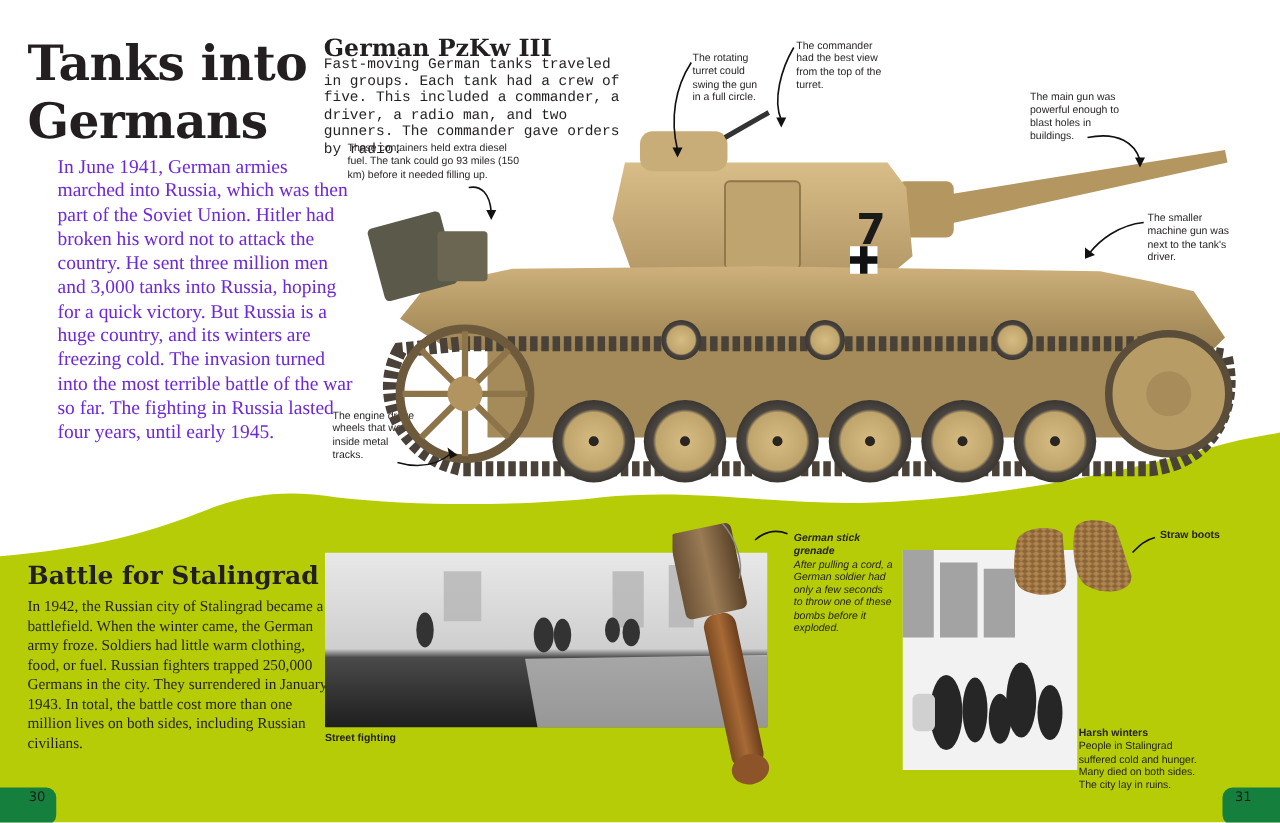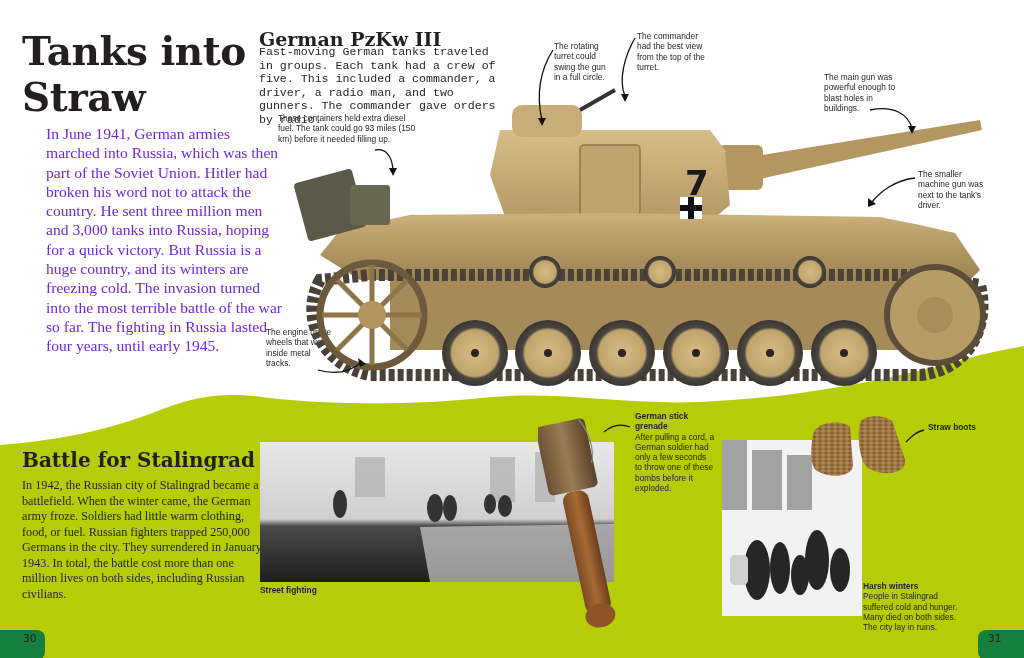--- a/index.html
+++ b/index.html
@@ -67,21 +67,21 @@
 </style>
 </head>
 <body>
 
 <svg class="green-bg" viewBox="0 0 1024 658" preserveAspectRatio="none">
   <path d="M0,445 C60,440 110,430 160,410 C200,394 230,392 270,398 C330,405 420,405 480,398 C560,390 620,405 700,402 C800,398 900,378 980,355 C1000,350 1015,348 1024,346 L1024,658 L0,658 Z" fill="#b5cc06"></path>
 </svg>
 
 <div class="title">
   <div>Tanks into</div>
-  <div>Straw</div>
+  <div>Germans</div>
 </div>
 <div class="intro">In June 1941, German armies marched into Russia, which was then part of the Soviet Union. Hitler had broken his word not to attack the country. He sent three million men and 3,000 tanks into Russia, hoping for a quick victory. But Russia is a huge country, and its winters are freezing cold. The invasion turned into the most terrible battle of the war so far. The fighting in Russia lasted four years, until early 1945.</div>
 
 <div class="tank-heading">German PzKw III</div>
 <div class="tank-desc">Fast-moving German tanks traveled in groups. Each tank had a crew of five. This included a commander, a driver, a radio man, and two gunners. The commander gave orders by radio.</div>
 
 <svg class="tank" viewBox="0 0 720 310">
   <defs>
     <linearGradient id="hull" x1="0" y1="0" x2="0" y2="1">
       <stop offset="0" stop-color="#cdb07a"></stop>
@@ -229,21 +229,21 @@
         <stop offset="1" stop-color="#6b3e1c"></stop>
     </linearGradient>
   </defs>
   <g transform="rotate(-12 45 110)">
     <rect x="18" y="6" width="50" height="70" rx="5" fill="url(#head)"></rect>
     <rect x="30" y="76" width="26" height="125" rx="10" fill="url(#handle)"></rect>
     <ellipse cx="43" cy="203" rx="15" ry="12" fill="#8c5428"></ellipse>
     <path d="M62,6 C70,20 72,40 66,52" stroke="#888" stroke-width="1.2" fill="none"></path>
   </g>
 </svg>
-<div class="caption" style="left:635px;top:411px;width:80px;">
+<div class="caption" style="left:635px;top:425px;width:80px;font-style:italic;">
   <span class="cap-title">German stick grenade</span>
   <span>After pulling a cord, a German soldier had only a few seconds to throw one of these bombs before it exploded.</span>
 </div>
 
 <svg class="photo" style="left:722px;top:440px;width:140px;height:176px;" viewBox="0 0 140 176">
   <rect width="140" height="176" fill="#f2f2f2"></rect>
   <g fill="#8f8f8f" opacity="0.8">
     <rect x="0" y="0" width="25" height="70"></rect>
       <rect x="30" y="10" width="30" height="60"></rect>
       <rect x="65" y="15" width="25" height="55"></rect>

